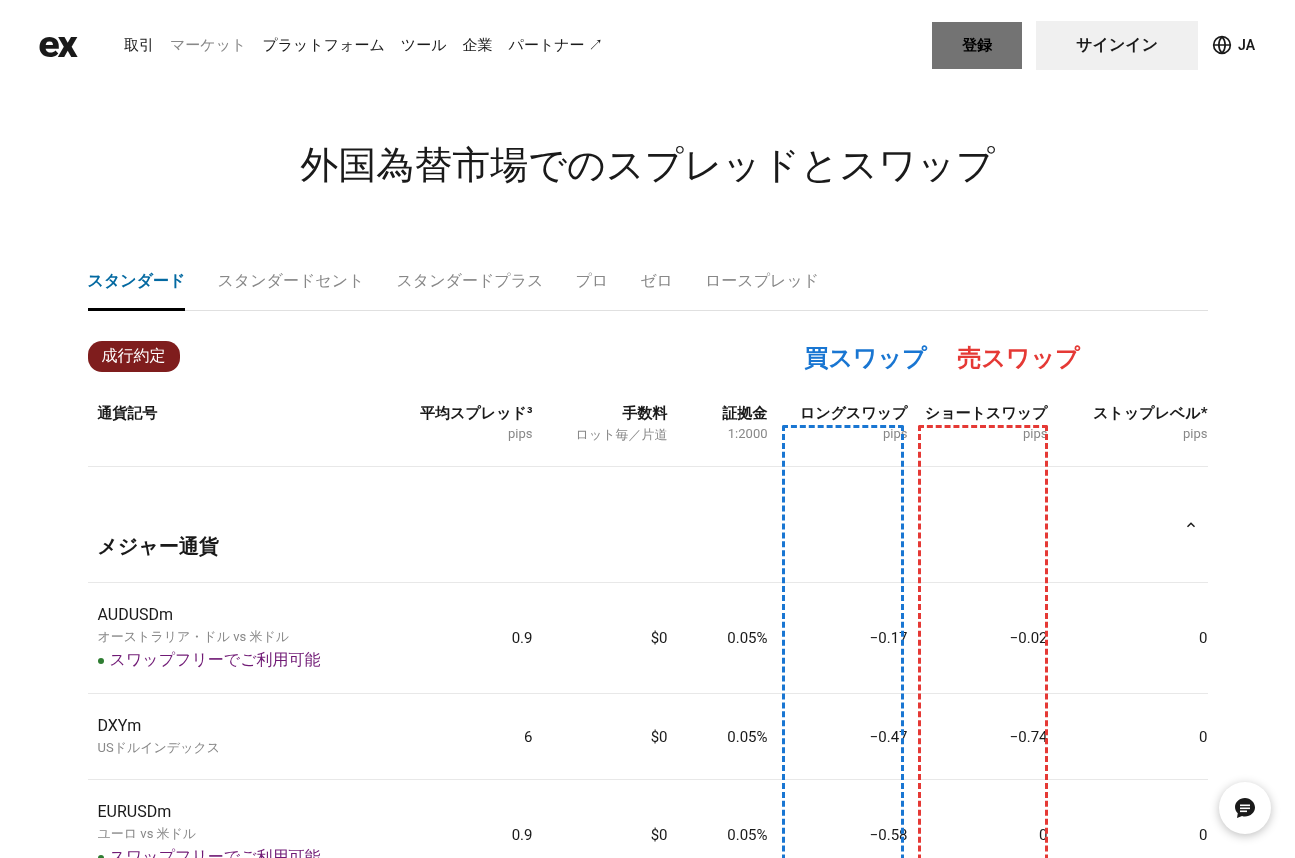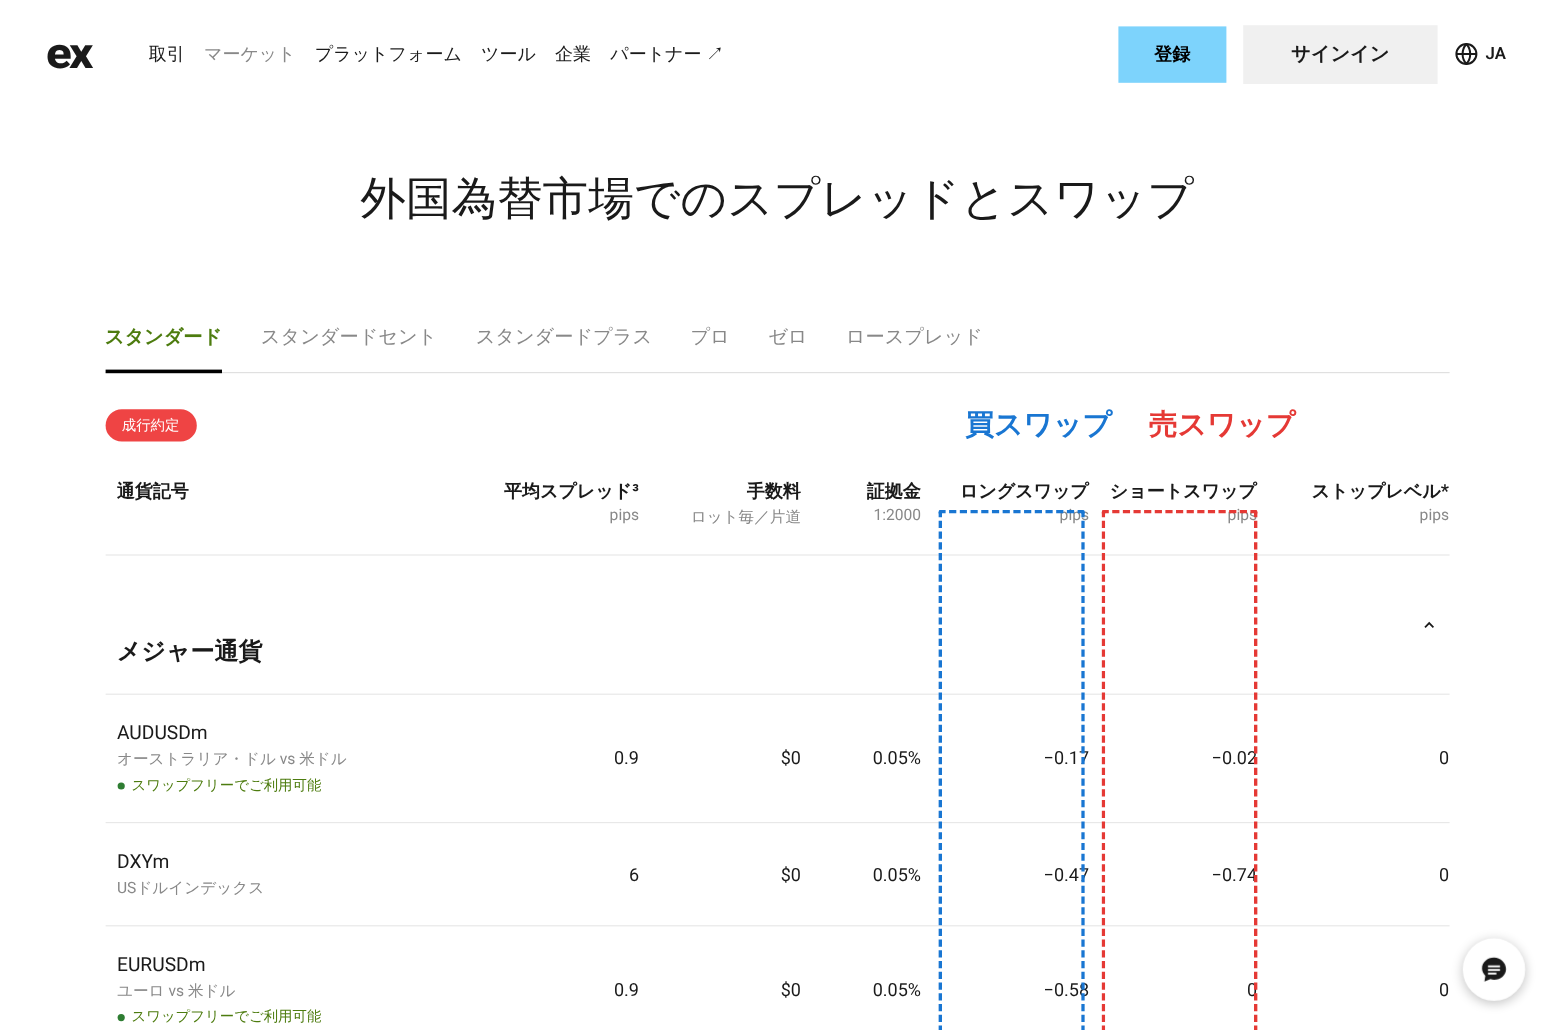--- a/index.html
+++ b/index.html
@@ -5,37 +5,37 @@
     * { margin: 0; padding: 0; box-sizing: border-box; }
     body { font-family: -apple-system, BlinkMacSystemFont, "Segoe UI", Roboto, "Helvetica Neue", Arial, sans-serif; background: #fff; color: #1a1a1a; }
 
     
     .header { display: flex; align-items: center; padding: 0 40px; height: 90px; gap: 30px; }
     .logo { font-size: 36px; font-weight: 800; letter-spacing: -2px; transform: scaleX(1.1); }
     .nav { display: flex; gap: 16px; flex: 1; margin-left: 20px; }
     .nav-item { font-size: 15px; color: #1a1a1a; cursor: pointer; display: flex; align-items: center; gap: 4px; }
     .nav-item.muted { color: #888; }
     .header-actions { display: flex; align-items: center; gap: 14px; }
-    .btn-register { background: #7dd3fc; color: #000; font-weight: 700; font-size: 15px; padding: 14px 30px; border: none; cursor: pointer; }
+    .btn-register { background: #737373; color: #000; font-weight: 700; font-size: 15px; padding: 14px 30px; border: none; cursor: pointer; }
     .btn-signin { background: #f0f0f0; color: #1a1a1a; font-weight: 700; font-size: 16px; padding: 14px 40px; border: none; cursor: pointer; }
     .lang-selector { display: flex; align-items: center; gap: 6px; cursor: pointer; font-size: 14px; font-weight: 600; }
 
     
     .page-title { text-align: center; font-size: 38px; font-weight: 400; margin: 50px 0 80px; }
 
     
     .content { max-width: 1140px; margin: 0 auto; padding: 0 10px; position: relative; }
 
     
     .tabs { display: flex; gap: 32px; border-bottom: 1px solid #e0e0e0; }
     .tab { padding: 0 0 16px 0; font-size: 16px; color: #888; cursor: pointer; border-bottom: 3px solid transparent; margin-bottom: -1px; font-weight: 400; }
-    .tab.active { color: #4d7c0f; font-weight: 700; border-bottom-color: #000; }
-
-    
-    .badge { display: inline-block; background: #ef4444; color: #fff; font-size: 12px; padding: 5px 14px; border-radius: 14px; margin: 30px 0 6px; text-align: center; }
+    .tab.active { color: #0369a1; font-weight: 700; border-bottom-color: #000; }
+
+    
+    .badge { display: inline-block; background: #7f1d1d; color: #fff; font-size: 16px; padding: 5px 14px; border-radius: 14px; margin: 30px 0 6px; text-align: center; }
 
     
     .callout-row { position: relative; height: 36px; margin-top: -36px; }
     .callout-buy { position: absolute; color: #1976d2; font-size: 24px; font-weight: 700; left: 717px; }
     .callout-sell { position: absolute; color: #e53935; font-size: 24px; font-weight: 700; left: 870px; }
 
     
     .table { width: 100%; }
     .table-header { display: grid; grid-template-columns: 280px 155px 135px 100px 140px 140px 160px; padding: 26px 10px 22px; border-bottom: 1px solid #e8e8e8; }
     .th { display: flex; flex-direction: column; }
@@ -44,21 +44,21 @@
     .th-sub { font-size: 13px; color: #888; margin-top: 3px; }
 
     .section-row { display: flex; align-items: center; justify-content: space-between; padding: 22px 10px; border-bottom: 1px solid #e8e8e8; cursor: pointer; }
     .section-title { font-size: 20px; font-weight: 700; margin-top: 44px; }
     .chevron { width: 14px; height: 14px; }
 
     .data-row { display: grid; grid-template-columns: 280px 155px 135px 100px 140px 140px 160px; padding: 22px 10px; border-bottom: 1px solid #e8e8e8; align-items: center; }
     .symbol-cell { display: flex; flex-direction: column; gap: 4px; }
     .symbol { font-size: 16px; font-weight: 400; color: #1a1a1a; }
     .symbol-desc { font-size: 13px; color: #888; }
-    .swap-free { display: flex; align-items: center; gap: 6px; font-size: 12px; color: #4d7c0f; }
+    .swap-free { display: flex; align-items: center; gap: 6px; font-size: 16px; color: #701a75; }
     .swap-free::before { content: ""; width: 6px; height: 6px; border-radius: 50%; background: #2e7d32; display: inline-block; }
     .cell { font-size: 15px; color: #1a1a1a; }
     .cell.right { text-align: right; }
 
     
     .overlay { position: absolute; border: 3px dashed; border-radius: 2px; pointer-events: none; }
     .overlay-buy { border-color: #1976d2; left: 704px; width: 122px; top: 154px; height: 704px; }
     .overlay-sell { border-color: #e53935; left: 840px; width: 130px; top: 154px; height: 704px; }
 
     

